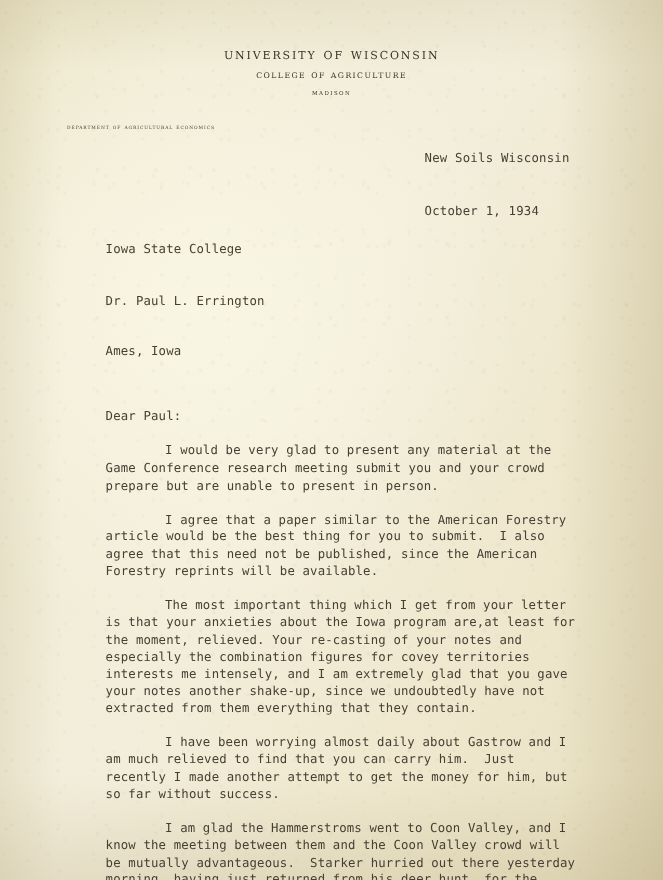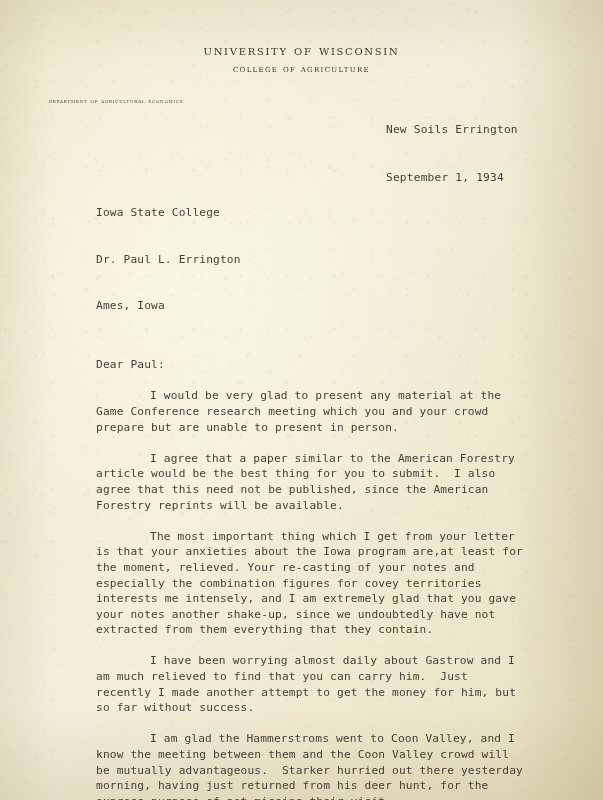--- a/index.html
+++ b/index.html
@@ -81,21 +81,21 @@
   }
 
   
   .meta-row {
     position: relative;
     margin-top: 16px;
     height: 40px;
   }
   .department {
     position: absolute;
-    left: 49px;
+    left: 61px;
     top: 7px;
     font-family: "DejaVu Serif", "Liberation Serif", serif;
     font-size: 6.4px;
     letter-spacing: .85px;
     font-variant: small-caps;
     text-transform: lowercase;
     color: #443e33;
   }
   .datebox {
     position: absolute;
@@ -130,41 +130,42 @@
 
 <div class="page">
   <div class="grain"></div>
   <div class="vignette"></div>
 
   <div class="content">
 
     <div class="letterhead">
       <div class="lh-university">University of Wisconsin</div>
       <div class="lh-college">College of Agriculture</div>
+      <div class="lh-city">Madison</div>
     </div>
 
     <div class="meta-row">
       <div class="department">Department of Agricultural Economics</div>
       <div class="datebox">
-        <div>New Soils Errington</div>
-        <div>September 1, 1934</div>
+        <div>New Soils Wisconsin</div>
+        <div>October 1, 1934</div>
       </div>
     </div>
 
     <div class="body-block">
 
       <div class="addressee">
         <div>Iowa State College</div>
         <div>Dr. Paul L. Errington</div>
         <div>Ames, Iowa</div>
       </div>
 
       <div class="salutation">Dear Paul:</div>
 
-      <p class="para">I would be very glad to present any material at the Game Conference research meeting which you and your crowd prepare but are unable to present in person.</p>
+      <p class="para">I would be very glad to present any material at the Game Conference research meeting submit you and your crowd prepare but are unable to present in person.</p>
       <p class="para">I agree that a paper similar to the American Forestry article would be the best thing for you to submit.  I also agree that this need not be published, since the American Forestry reprints will be available.</p>
       <p class="para">The most important thing which I get from your letter is that your anxieties about the Iowa program are,at least for the moment, relieved. Your re-casting of your notes and especially the combination figures for covey territories interests me intensely, and I am extremely glad that you gave your notes another shake-up, since we undoubtedly have not extracted from them everything that they contain.</p>
       <p class="para">I have been worrying almost daily about Gastrow and I am much relieved to find that you can carry him.  Just recently I made another attempt to get the money for him, but so far without success.</p>
       <p class="para">I am glad the Hammerstroms went to Coon Valley, and I know the meeting between them and the Coon Valley crowd will be mutually advantageous.  Starker hurried out there yesterday morning, having just returned from his deer hunt, for the express purpose of not missing their visit.</p>
 
     </div>
 
   </div>
 </div>
 

